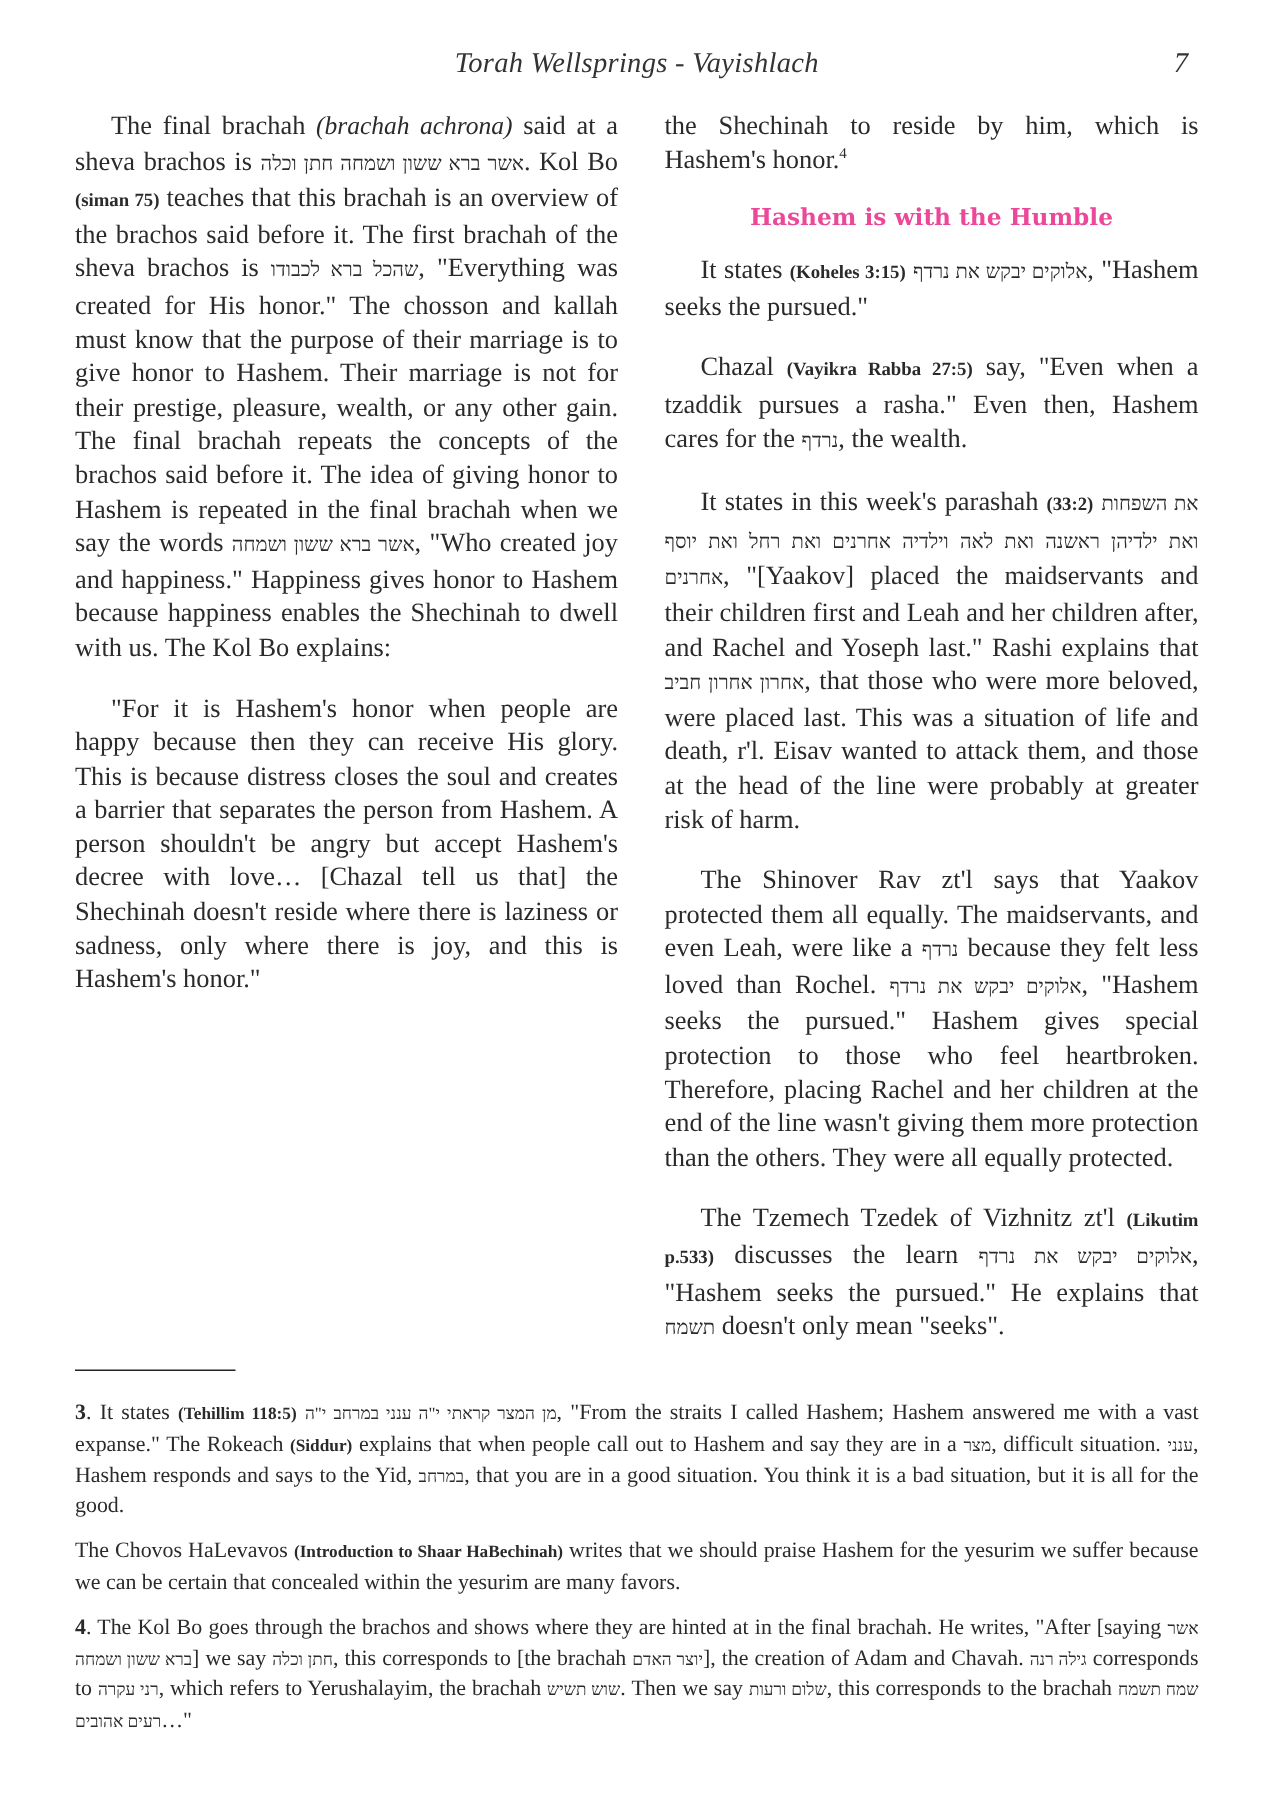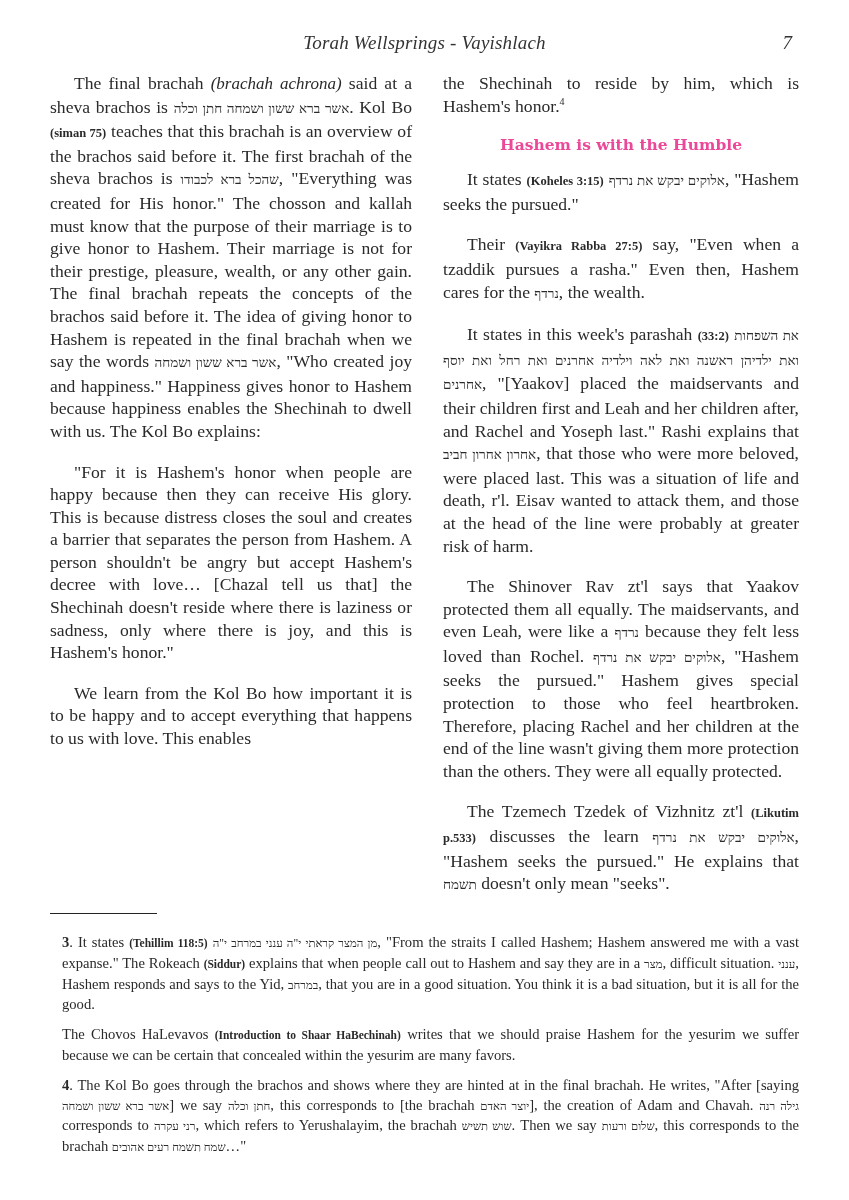--- a/index.html
+++ b/index.html
@@ -16,52 +16,51 @@
   .col p.indent { text-indent: 24px; }
   .col p.first { text-indent: 0; }
   .ref { font-size: 12.5px; font-weight: bold; }
   .ref-i { font-size: 17px; font-style: italic; }
   .heb { font-family: Liberation Serif, serif; font-size: 13.5px; unicode-bidi: isolate; direction: rtl; }
   sup { font-size: 10px; line-height: 0; vertical-align: super; }
   .section-heading { margin: 16px 0 14px 0; text-align: center; font-family: "DejaVu Serif", serif; font-weight: bold; font-size: 15.5px; color: #ec4899; }
 
   .footnote-rule { position: absolute; left: 50px; top: 913px; width: 107px; height: 0; border-top: 1.4px solid #222; }
   .footnotes { position: absolute; left: 50px; top: 933px; width: 749px; }
-  .footnotes p { margin: 0 0 10px 12px; font-family: "Liberation Serif", serif; font-size: 14.6px; line-height: 19.8px; text-align: justify; }
+  .footnotes p { margin: 0 0 10px 0; font-family: "Liberation Serif", serif; font-size: 14.6px; line-height: 19.8px; text-align: justify; }
   .footnotes .fn-num { font-weight: bold; }
   .footnotes .ref { font-size: 11.5px; }
   .footnotes .heb { font-size: 11.5px; }
 </style>
 </head>
 <body>
 
 <div class="page">
 
   <div class="header">
     <div class="running-title">Torah Wellsprings - Vayishlach</div>
     <div class="page-number">7</div>
   </div>
 
   <div class="col col-left">
 
     <p class="indent"><span>The final brachah </span><span class="ref-i">(brachah achrona)</span><span> said at a sheva brachos is </span><span class="heb">אשר ברא ששון ושמחה חתן וכלה</span><span>. Kol Bo </span><span class="ref">(siman 75)</span><span> teaches that this brachah is an overview of the brachos said before it. The first brachah of the sheva brachos is </span><span class="heb">שהכל ברא לכבודו</span><span>, "Everything was created for His honor." The chosson and kallah must know that the purpose of their marriage is to give honor to Hashem. Their marriage is not for their prestige, pleasure, wealth, or any other gain. The final brachah repeats the concepts of the brachos said before it. The idea of giving honor to Hashem is repeated in the final brachah when we say the words </span><span class="heb">אשר ברא ששון ושמחה</span><span>, "Who created joy and happiness." Happiness gives honor to Hashem because happiness enables the Shechinah to dwell with us. The Kol Bo explains:</span></p>
 
     <p class="indent">"For it is Hashem's honor when people are happy because then they can receive His glory. This is because distress closes the soul and creates a barrier that separates the person from Hashem. A person shouldn't be angry but accept Hashem's decree with love… [Chazal tell us that] the Shechinah doesn't reside where there is laziness or sadness, only where there is joy, and this is Hashem's honor."</p>
 
-    <p class="indent">We learn from the Kol Bo how important it is to be happy and to accept everything that happens to us with love. This enables</p>
   </div>
 
   <div class="col col-right">
     <p class="first"><span>the Shechinah to reside by him, which is Hashem's honor.</span><sup>4</sup></p>
 
     <div class="section-heading">Hashem is with the Humble</div>
 
     <p class="indent"><span>It states </span><span class="ref">(Koheles 3:15)</span> <span class="heb">אלוקים יבקש את נרדף</span><span>, "Hashem seeks the pursued."</span></p>
 
-    <p class="indent"><span>Their </span><span class="ref">(Vayikra Rabba 27:5)</span><span> say, "Even when a tzaddik pursues a rasha." Even then, Hashem cares for the </span><span class="heb">נרדף</span><span>, the wealth.</span></p>
+    <p class="indent"><span>Chazal </span><span class="ref">(Vayikra Rabba 27:5)</span><span> say, "Even when a tzaddik pursues a rasha." Even then, Hashem cares for the </span><span class="heb">נרדף</span><span>, the wealth.</span></p>
 
     <p class="indent"><span>It states in this week's parashah </span><span class="ref">(33:2)</span> <span class="heb">את השפחות ואת ילדיהן ראשנה ואת לאה וילדיה אחרנים ואת רחל ואת יוסף אחרנים</span><span>, "[Yaakov] placed the maidservants and their children first and Leah and her children after, and Rachel and Yoseph last." Rashi explains that </span><span class="heb">אחרון אחרון חביב</span><span>, that those who were more beloved, were placed last. This was a situation of life and death, r'l. Eisav wanted to attack them, and those at the head of the line were probably at greater risk of harm.</span></p>
 
     <p class="indent"><span>The Shinover Rav zt'l says that Yaakov protected them all equally. The maidservants, and even Leah, were like a </span><span class="heb">נרדף</span><span> because they felt less loved than Rochel. </span><span class="heb">אלוקים יבקש את נרדף</span><span>, "Hashem seeks the pursued." Hashem gives special protection to those who feel heartbroken. Therefore, placing Rachel and her children at the end of the line wasn't giving them more protection than the others. They were all equally protected.</span></p>
 
     <p class="indent"><span>The Tzemech Tzedek of Vizhnitz zt'l </span><span class="ref">(Likutim p.533)</span><span> discusses the learn </span><span class="heb">אלוקים יבקש את נרדף</span><span>, "Hashem seeks the pursued." He explains that </span><span class="heb">תשמח</span><span> doesn't only mean "seeks".</span></p>
   </div>
 
   <div class="footnote-rule"></div>
   <div class="footnotes">

